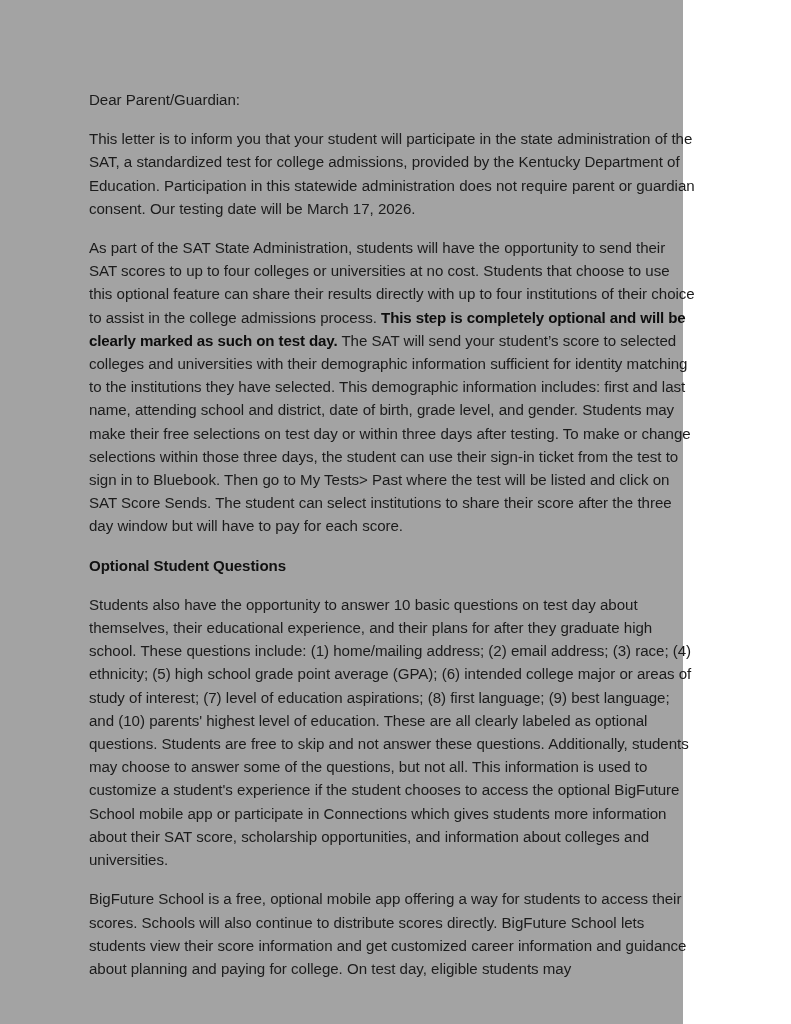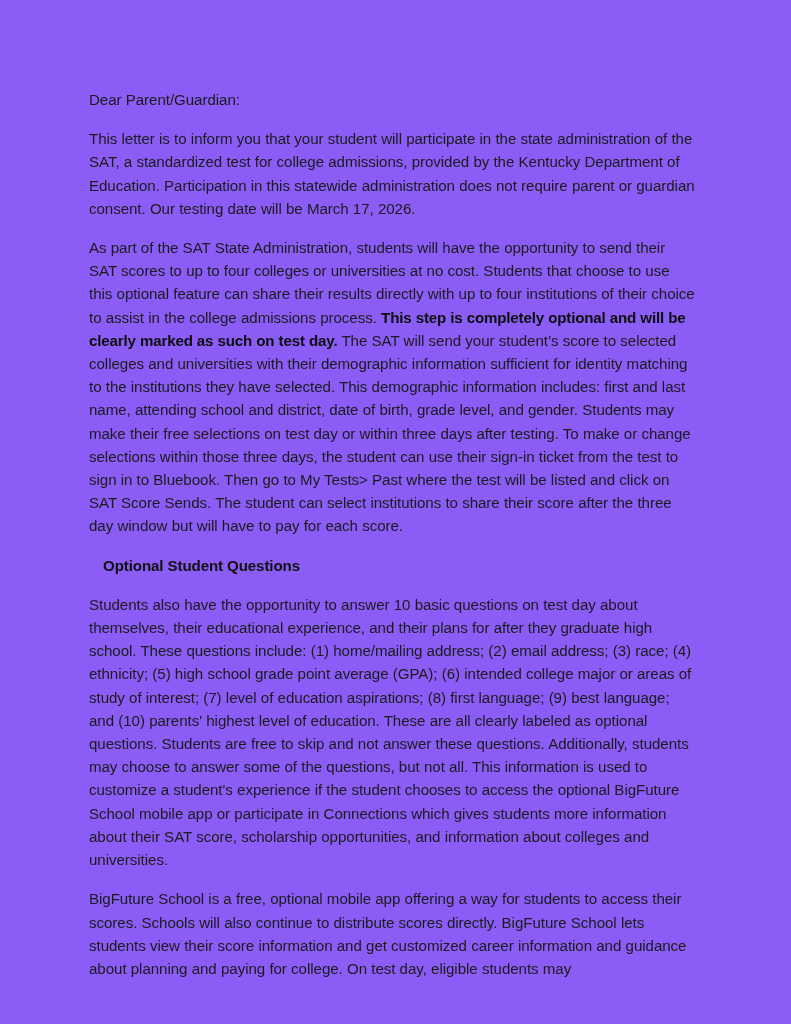--- a/index.html
+++ b/index.html
@@ -10,42 +10,42 @@
   body {
     width: 791px;
     height: 1024px;
     overflow: hidden;
     font-family: "Liberation Sans", sans-serif;
     color: #1a1a1a;
     -webkit-font-smoothing: antialiased;
   }
   .page {
     position: relative;
-    width: 791px;
+    width: 683px;
     height: 1024px;
-    background: #8b5cf6;
+    background: #a3a3a3;
     box-sizing: border-box;
   }
   .letter-body {
     position: absolute;
     left: 89px;
     top: 88px;
     width: 608px;
   }
   p.para {
     margin: 0 0 16px 0;
     font-size: 15.1px;
     line-height: 23.2px;
     color: #1b1b1b;
     text-align: left;
     letter-spacing: -0.05px;
     word-spacing: 0.1px;
   }
   h2.section-heading {
-    margin: 0 0 16px 14px;
+    margin: 0 0 16px 0;
     font-size: 15.1px;
     line-height: 23.2px;
     font-weight: bold;
     color: #111111;
     letter-spacing: -0.1px;
   }
   .emph {
     font-weight: bold;
     color: #0d0d0d;
     letter-spacing: -0.15px;

